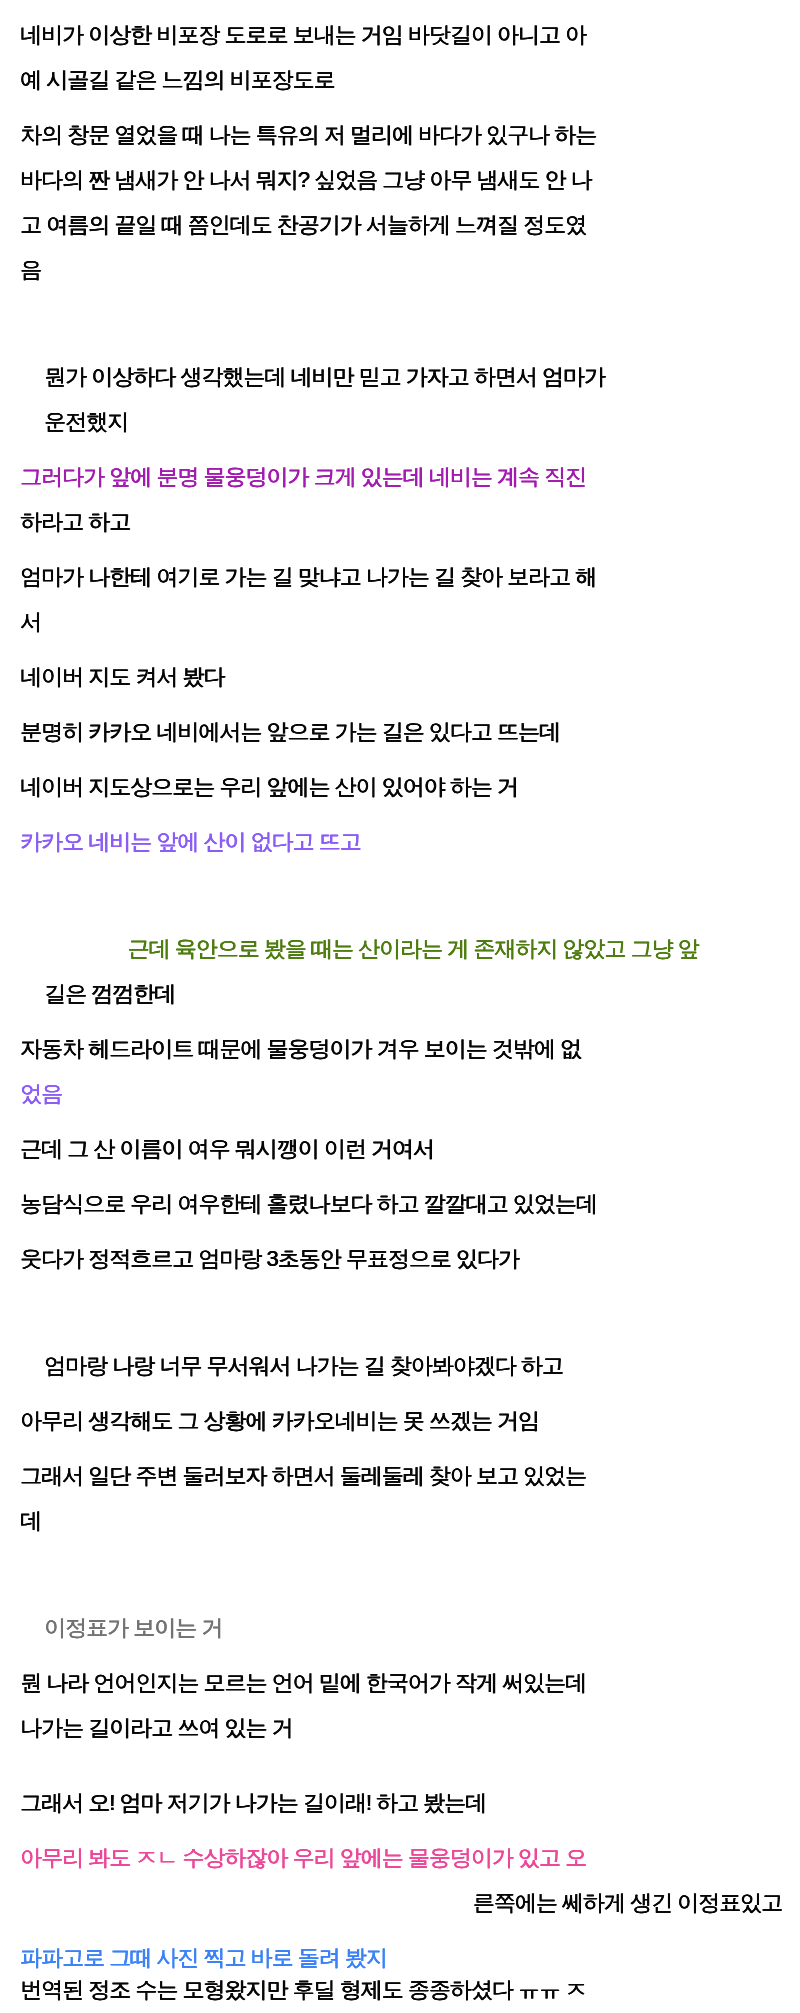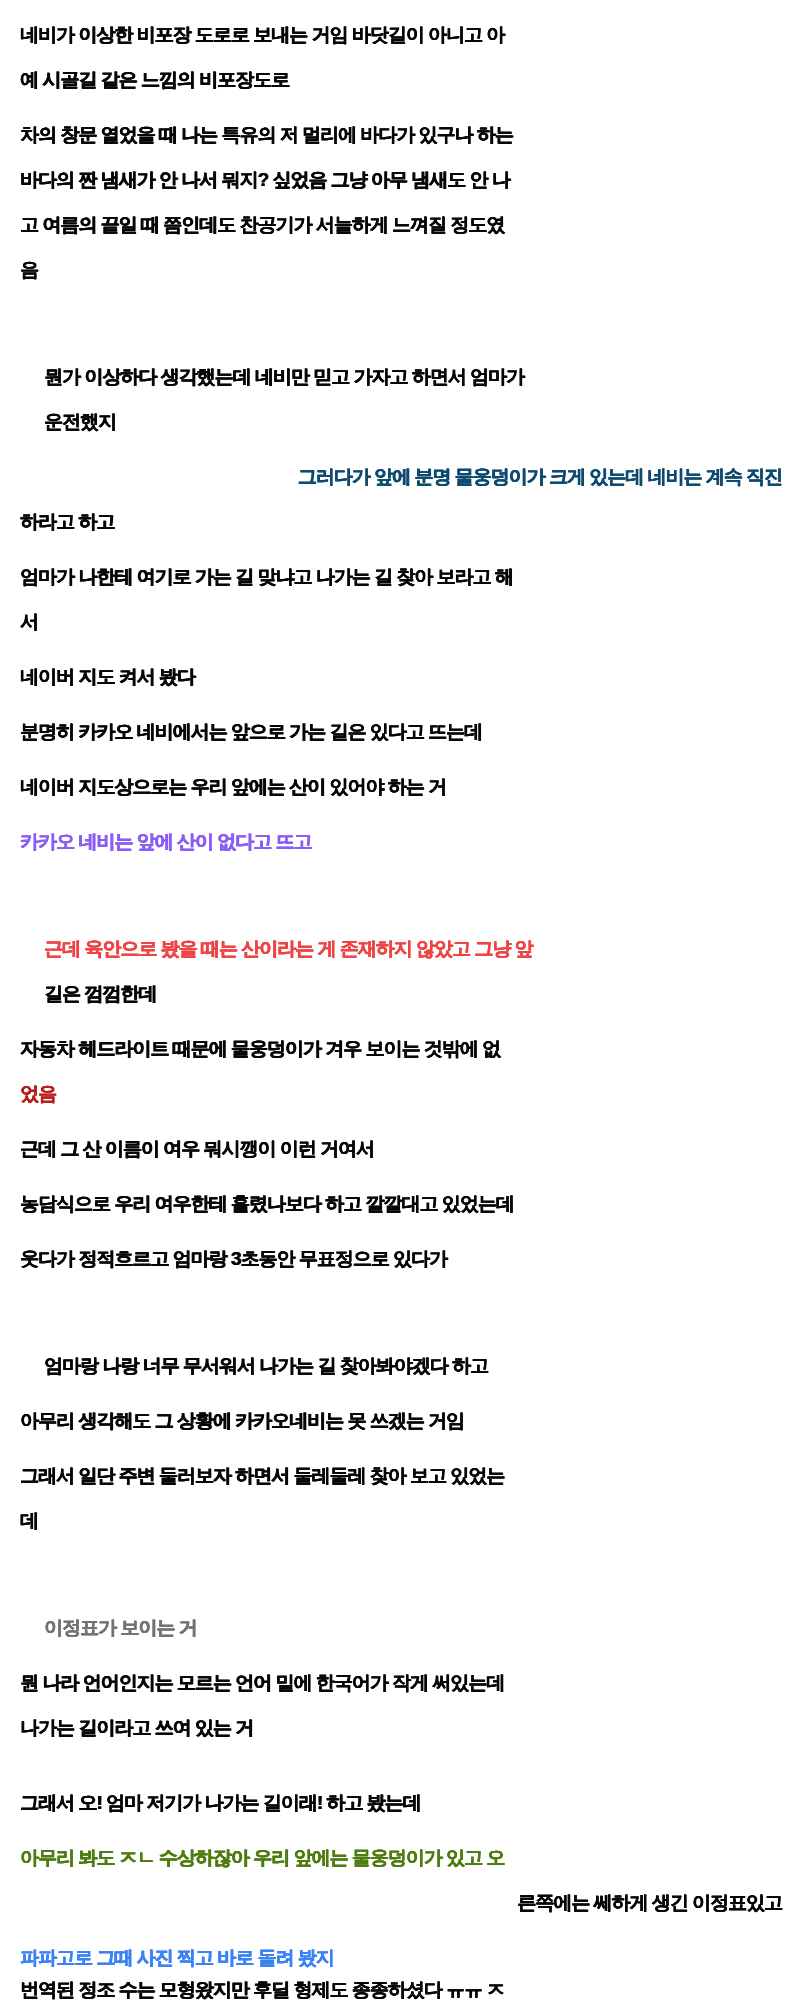--- a/index.html
+++ b/index.html
@@ -21,22 +21,22 @@
   }
   .para {
     margin: 0 0 10px 0;
   }
   .para.gap {
     margin-top: 62px;
     margin-left: 24px;
   }
   .line {
     font-family: "Liberation Sans", "DejaVu Sans", sans-serif;
-    font-weight: 700;
-    font-size: 19px;
+    font-weight: 400;
+    font-size: 22px;
     line-height: 45px;
     letter-spacing: -1px;
     color: #060606;
     white-space: nowrap;
     
     text-shadow: 0.6px 0 0 currentColor, 0 0.4px 0 currentColor;
   }
   .line.clipped {
     margin-top: -13px;
   }
@@ -53,46 +53,46 @@
       <div class="line" style="color: rgb(6, 6, 6);">차의 창문 열었을 때 나는 특유의 저 멀리에 바다가 있구나 하는</div>
       <div class="line" style="color: rgb(6, 6, 6);">바다의 짠 냄새가 안 나서 뭐지? 싶었음 그냥 아무 냄새도 안 나</div>
       <div class="line" style="color: rgb(6, 6, 6);">고 여름의 끝일 때 쯤인데도 찬공기가 서늘하게 느껴질 정도였</div>
       <div class="line" style="color: rgb(6, 6, 6);">음</div>
     </div>
     <div class="para gap">
       <div class="line" style="color: rgb(6, 6, 6);">뭔가 이상하다 생각했는데 네비만 믿고 가자고 하면서 엄마가</div>
       <div class="line" style="color: rgb(6, 6, 6);">운전했지</div>
     </div>
     <div class="para">
-      <div class="line" style="color: #0c4a6e; text-align: right;">그러다가 앞에 분명 물웅덩이가 크게 있는데 네비는 계속 직진</div>
+      <div class="line" style="color: #a21caf;">그러다가 앞에 분명 물웅덩이가 크게 있는데 네비는 계속 직진</div>
       <div class="line" style="color: rgb(6, 6, 6);">하라고 하고</div>
     </div>
     <div class="para">
       <div class="line" style="color: rgb(6, 6, 6);">엄마가 나한테 여기로 가는 길 맞냐고 나가는 길 찾아 보라고 해</div>
       <div class="line" style="color: rgb(6, 6, 6);">서</div>
     </div>
     <div class="para">
       <div class="line" style="color: rgb(6, 6, 6);">네이버 지도 켜서 봤다</div>
     </div>
     <div class="para">
       <div class="line" style="color: rgb(6, 6, 6);">분명히 카카오 네비에서는 앞으로 가는 길은 있다고 뜨는데</div>
     </div>
     <div class="para">
       <div class="line" style="color: rgb(6, 6, 6);">네이버 지도상으로는 우리 앞에는 산이 있어야 하는 거</div>
     </div>
     <div class="para">
       <div class="line" style="color: #8b5cf6;">카카오 네비는 앞에 산이 없다고 뜨고</div>
     </div>
     <div class="para gap">
-      <div class="line" style="color: #ef4444;">근데 육안으로 봤을 때는 산이라는 게 존재하지 않았고 그냥 앞</div>
+      <div class="line" style="color: #4d7c0f; text-align: center;">근데 육안으로 봤을 때는 산이라는 게 존재하지 않았고 그냥 앞</div>
       <div class="line" style="color: rgb(6, 6, 6);">길은 껌껌한데</div>
     </div>
     <div class="para">
       <div class="line" style="color: rgb(6, 6, 6);">자동차 헤드라이트 때문에 물웅덩이가 겨우 보이는 것밖에 없</div>
-      <div class="line" style="color: #b91c1c;">었음</div>
+      <div class="line" style="color: #8b5cf6;">었음</div>
     </div>
     <div class="para">
       <div class="line" style="color: rgb(6, 6, 6);">근데 그 산 이름이 여우 뭐시깽이 이런 거여서</div>
     </div>
     <div class="para">
       <div class="line" style="color: rgb(6, 6, 6);">농담식으로 우리 여우한테 홀렸나보다 하고 깔깔대고 있었는데</div>
     </div>
     <div class="para">
       <div class="line" style="color: rgb(6, 6, 6);">웃다가 정적흐르고 엄마랑 3초동안 무표정으로 있다가</div>
     </div>
@@ -110,20 +110,20 @@
       <div class="line" style="color: #737373;">이정표가 보이는 거</div>
     </div>
     <div class="para">
       <div class="line" style="color: rgb(6, 6, 6);">뭔 나라 언어인지는 모르는 언어 밑에 한국어가 작게 써있는데</div>
       <div class="line" style="color: rgb(6, 6, 6);">나가는 길이라고 쓰여 있는 거</div>
     </div>
     <div class="para">
       <div class="line" style="color: rgb(6, 6, 6); margin-top: 30px;">그래서 오! 엄마 저기가 나가는 길이래! 하고 봤는데</div>
     </div>
     <div class="para">
-      <div class="line" style="color: #4d7c0f;">아무리 봐도 ㅈㄴ 수상하잖아 우리 앞에는 물웅덩이가 있고 오</div>
+      <div class="line" style="color: #ec4899;">아무리 봐도 ㅈㄴ 수상하잖아 우리 앞에는 물웅덩이가 있고 오</div>
       <div class="line" style="color: rgb(6, 6, 6); text-align: right;">른쪽에는 쎄하게 생긴 이정표있고</div>
     </div>
     <div class="para">
       <div class="line" style="color: #3b82f6;">파파고로 그때 사진 찍고 바로 돌려 봤지</div>
       <div class="line clipped" style="color: rgb(6, 6, 6);">번역된 정조 수는 모형왔지만 후딜 형제도 종종하셨다 ㅠㅠ ㅈ</div>
     </div>
   </div>
 
 </body></html>

